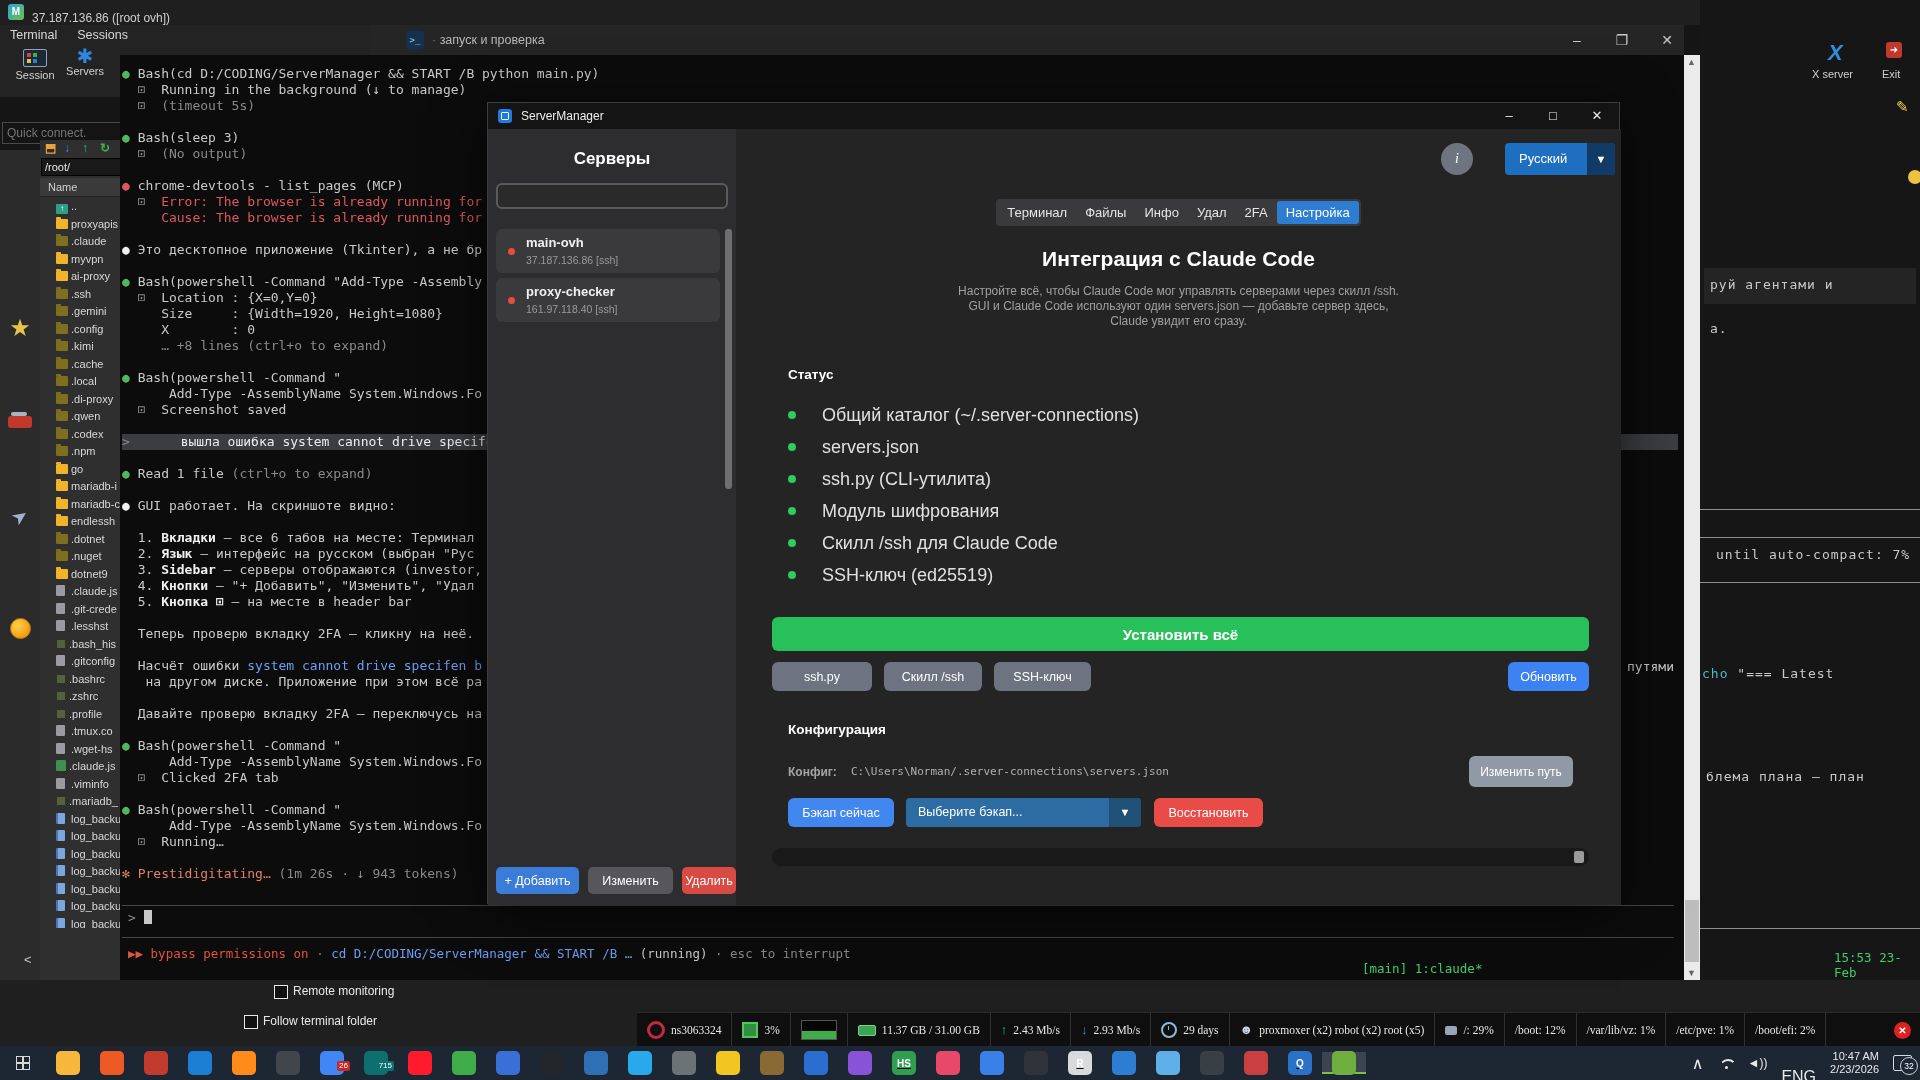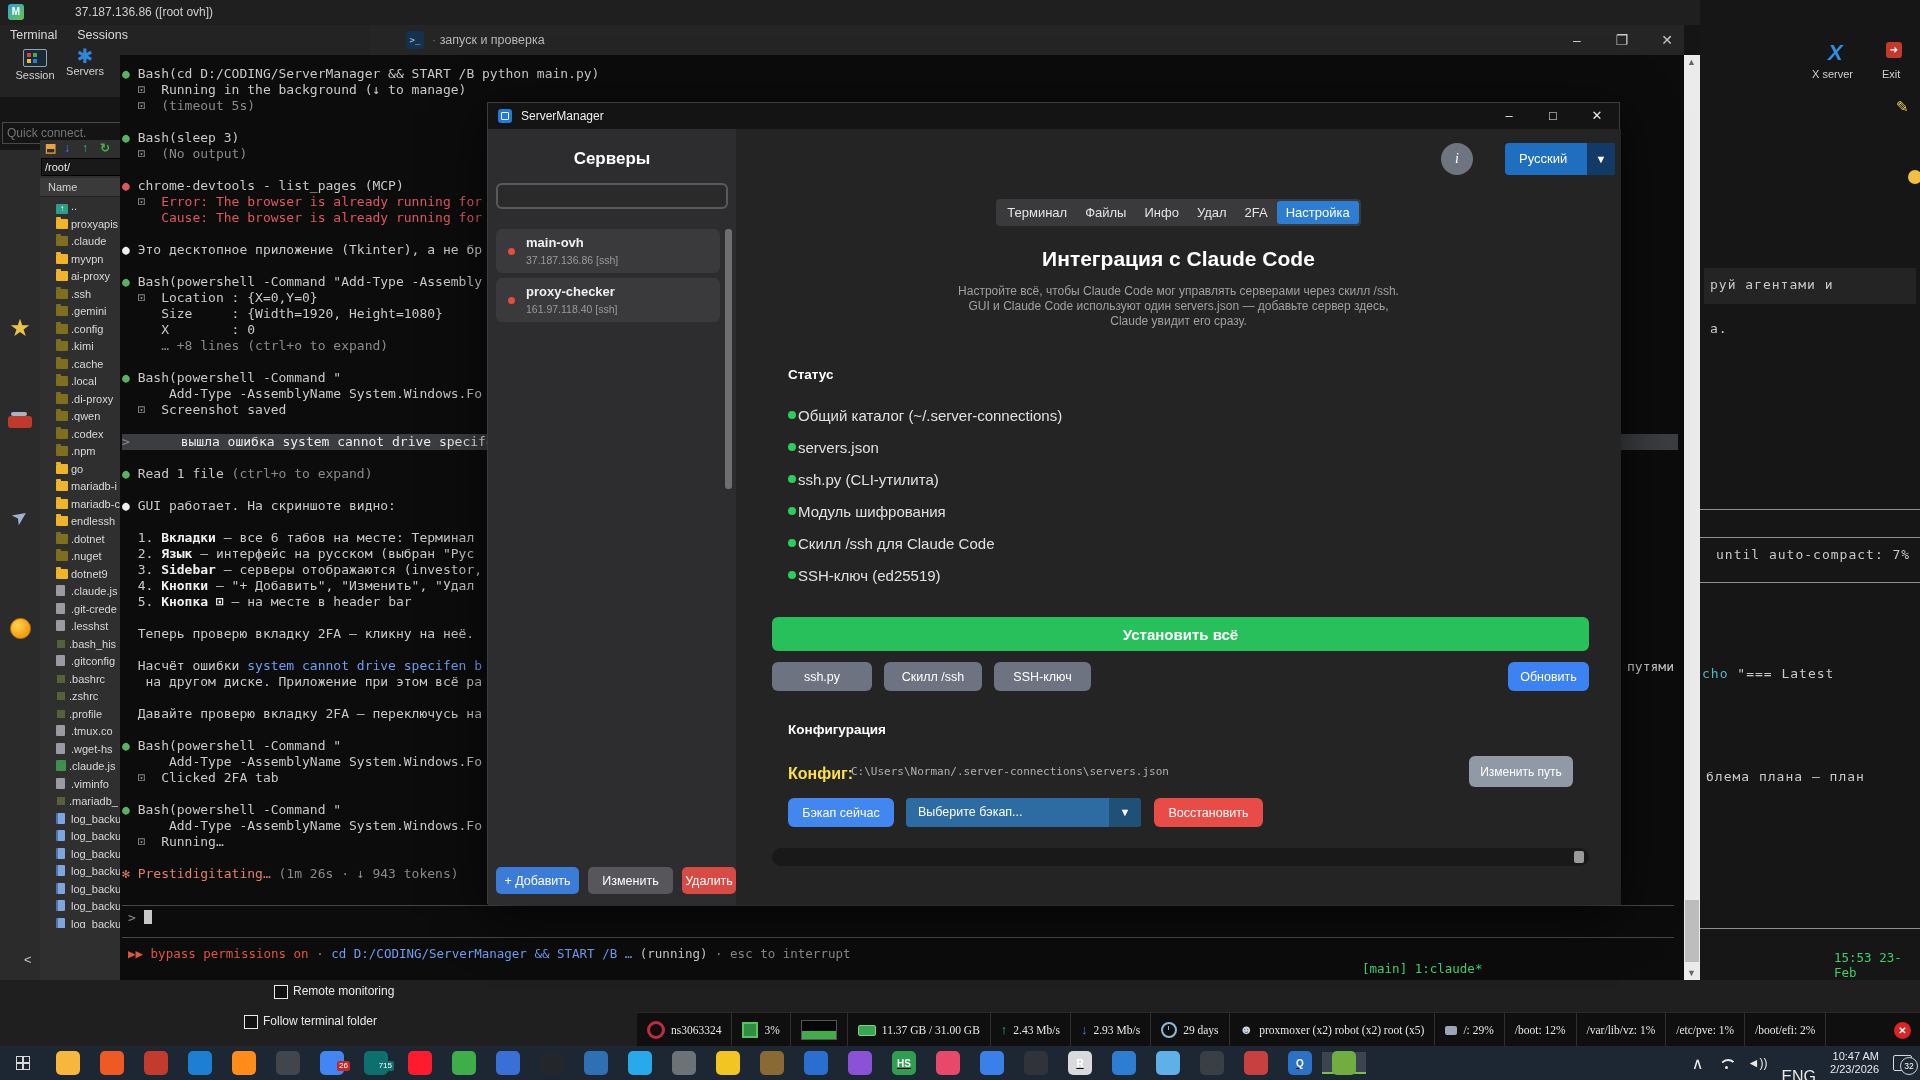--- a/index.html
+++ b/index.html
@@ -2,21 +2,21 @@
 <html><head>
 <meta charset="utf-8">
 <style>
   html,body{margin:0;padding:0;background:#000;}
   #root{position:relative;width:1920px;height:1080px;overflow:hidden;background:#151515;font-family:"Liberation Sans",sans-serif;-webkit-font-smoothing:antialiased;}
   .abs{position:absolute;}
 
   
   #mx-titlebar{left:0;top:0;width:1700px;height:25px;background:#1f1f1f;color:#cfcfcf;font-size:12px;}
   #mx-appicon{left:8px;top:4px;width:16px;height:16px;border-radius:3px;background:linear-gradient(135deg,#2aa4d8,#6cc04a);color:#fff;font-size:10px;text-align:center;line-height:16px;font-weight:bold;}
-  #mx-title{left:32px;top:5px;margin-left:43px;}
+  #mx-title{left:32px;top:11px;}
   #mx-menubar{left:0;top:25px;width:370px;height:22px;background:#232324;}
   .menu-item{display:inline-block;color:#d8d8d8;font-size:12.5px;padding:3px 10px;}
   #mx-toolbar{left:0;top:47px;width:370px;height:50px;background:#232324;}
   .tb-item{position:absolute;text-align:center;color:#d0d0d0;font-size:11px;width:54px;}
   .icon-session{display:inline-block;width:22px;height:16px;border:1px solid #8fa4b8;border-radius:2px;background:#1b2836;position:relative;}
   .icon-session::after{content:"";position:absolute;left:3px;top:3px;width:4px;height:4px;background:#e04040;box-shadow:6px 0 0 #3fae4a,6px 6px 0 #2a7fd4,0 6px 0 #e8c030;}
   .icon-servers{display:inline-block;color:#2e86de;font-size:20px;line-height:18px;}
   #quick-connect{left:2px;top:122px;width:112px;height:20px;background:#141414;border:1px solid #4a4a4a;color:#9a9a9a;font-size:12px;padding:0 4px;font-family:"Liberation Sans",sans-serif;}
   #dock{left:0;top:150px;width:40px;height:830px;background:#2b2b2c;border-right:1px solid #1a1a1a;}
   .dock-btn{position:absolute;left:0;width:40px;height:52px;text-align:center;}
@@ -151,27 +151,27 @@
   #lang-chev{position:absolute;right:0;top:0;width:28px;height:32px;background:#123a66;border-radius:0 4px 4px 0;text-align:center;line-height:32px;font-size:11px;}
   #sm-tabs{position:absolute;left:0;top:70px;width:100%;display:flex;justify-content:center;}
   #sm-tabs-inner{display:flex;background:#3a3a3c;border-radius:4px;padding:2px;}
   .sm-tab{padding:4px 9px;color:#e4e4e4;font-size:13px;border-radius:3px;}
   .sm-tab.active{background:#2d7dd2;color:#fff;}
   #sm-h1{position:absolute;left:0;top:118px;width:100%;text-align:center;color:#fff;font-size:21px;font-weight:bold;}
   .sub-line{text-align:center;color:#a0a0a0;font-size:12px;line-height:15px;}
   #sm-sub{position:absolute;left:0;top:155px;width:100%;}
   #status-h{position:absolute;left:52px;top:238px;color:#fff;font-size:13.5px;font-weight:bold;}
   #status-items{position:absolute;left:52px;top:270px;}
-  .st-item{height:32px;display:flex;align-items:center;gap:2px;color:#e0e0e0;font-size:15px;}
+  .st-item{height:32px;display:flex;align-items:center;gap:26px;color:#e0e0e0;font-size:18px;}
   .st-dot{width:8px;height:8px;border-radius:50%;background:#2ecc5e;}
   #install-btn{position:absolute;left:36px;top:488px;width:817px;height:34px;background:#28c05a;border-radius:6px;color:#fff;font-size:15px;font-weight:600;display:flex;align-items:center;justify-content:center;}
   .chip{position:absolute;top:533px;height:29px;background:#6d7380;border-radius:6px;color:#fff;font-size:12.5px;display:flex;align-items:center;justify-content:center;}
   #refresh-btn{position:absolute;left:772px;top:533px;width:81px;height:29px;background:#3d82f2;border-radius:6px;color:#fff;font-size:12.5px;display:flex;align-items:center;justify-content:center;}
   #config-h{position:absolute;left:52px;top:593px;color:#fff;font-size:13.5px;font-weight:bold;}
-  #config-label{position:absolute;left:52px;top:636px;color:#fde047;font-size:16px;font-weight:bold;}
+  #config-label{position:absolute;left:52px;top:636px;color:#a3a3a3;font-size:12px;font-weight:bold;}
   #config-path{position:absolute;left:115px;top:636px;color:#b0b0b0;font-size:11px;font-family:"DejaVu Sans Mono",monospace;}
   #path-btn{position:absolute;left:733px;top:627px;width:104px;height:31px;background:#9099a6;border-radius:6px;color:#fff;font-size:12px;display:flex;align-items:center;justify-content:center;}
   #backup-btn{position:absolute;left:52px;top:669px;width:106px;height:29px;background:#4286f0;border-radius:6px;color:#fff;font-size:12.5px;display:flex;align-items:center;justify-content:center;}
   #backup-select{position:absolute;left:170px;top:669px;width:235px;height:29px;background:#2d6ca3;border-radius:4px;color:#fff;font-size:12.5px;}
   #backup-sel-label{position:absolute;left:12px;top:7px;}
   #backup-chev{position:absolute;right:0;top:0;width:32px;height:29px;background:#1f5076;border-radius:0 4px 4px 0;text-align:center;line-height:29px;font-size:11px;}
   #restore-btn{position:absolute;left:418px;top:669px;width:109px;height:29px;background:#e94b47;border-radius:6px;color:#fff;font-size:12.5px;display:flex;align-items:center;justify-content:center;}
   #progress{position:absolute;left:36px;top:719px;width:817px;height:18px;background:#19191a;border-radius:9px;}
   #progress-thumb{position:absolute;right:5px;top:3px;width:10px;height:12px;background:#9a9a9a;border-radius:2px;}
 </style>

